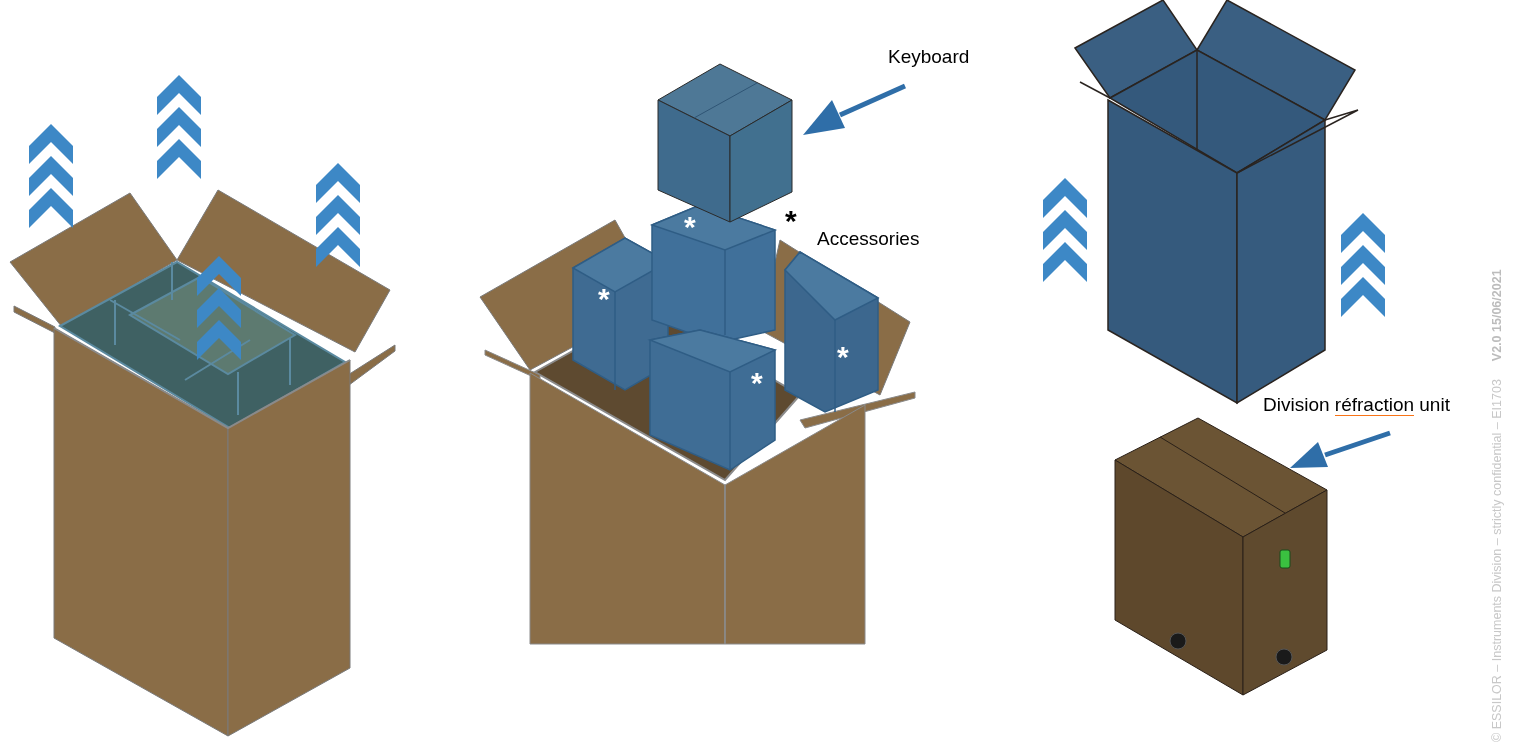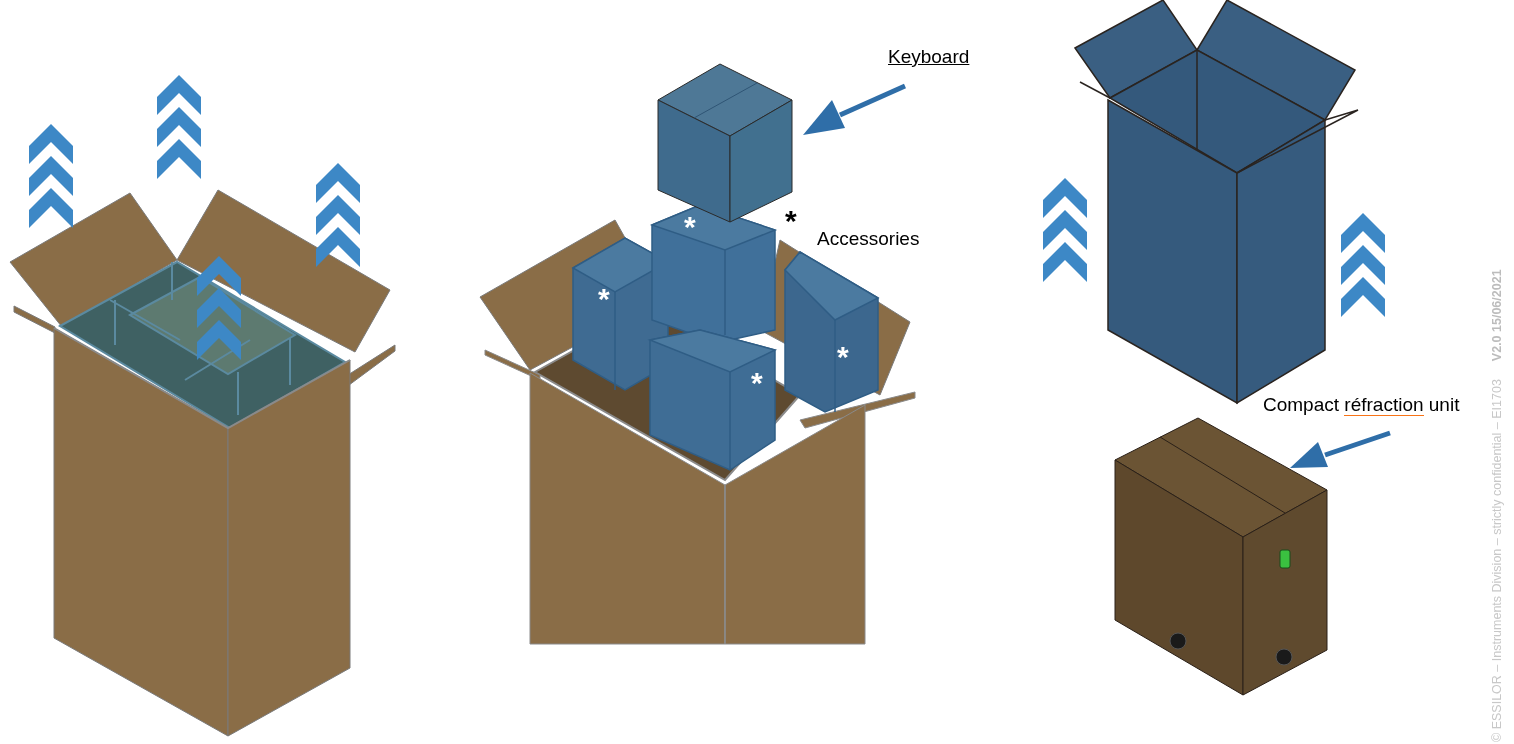--- a/index.html
+++ b/index.html
@@ -122,26 +122,26 @@
     <circle cx="1178" cy="641" r="8" fill="#1a1a1a" stroke="#555"></circle>
     <circle cx="1284" cy="657" r="8" fill="#1a1a1a" stroke="#555"></circle>
   </g>
 
   <g fill="#2f6ea8">
     <line x1="1390" y1="433" x2="1325" y2="455" stroke="#2f6ea8" stroke-width="5"></line>
     <polygon points="1290,468 1318,442 1328,467"></polygon>
   </g>
 </svg>
 
-<div class="label" style="left:888px;top:46px;text-decoration:underline;">Keyboard</div>
+<div class="label" style="left:888px;top:46px;">Keyboard</div>
 <div class="star-black" style="left:785px;top:204px;">*</div>
 <div class="label" style="left:817px;top:228px;">Accessories</div>
 
 <div class="star-white" style="left:684px;top:210px;">*</div>
 <div class="star-white" style="left:598px;top:282px;">*</div>
 <div class="star-white" style="left:837px;top:340px;">*</div>
 <div class="star-white" style="left:751px;top:366px;">*</div>
 
-<div class="label" style="left:1263px;top:394px;"><span>Compact </span><span class="underline-red">réfraction</span><span> unit</span></div>
+<div class="label" style="left:1263px;top:394px;"><span>Division </span><span class="underline-red">réfraction</span><span> unit</span></div>
 
 <div class="footer">
   <span>© ESSILOR – Instruments Division –  strictly confidential – EI1703</span><span class="ver">V2.0 15/06/2021</span>
 </div>
 
 </body></html>

